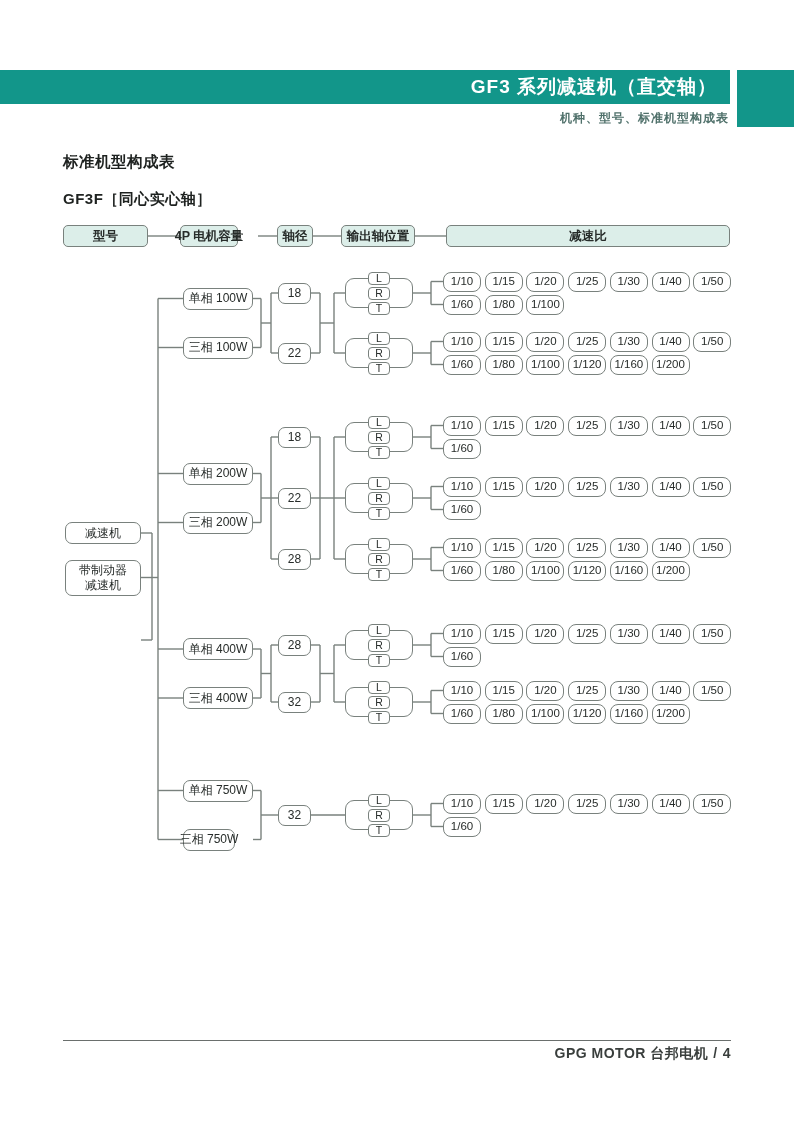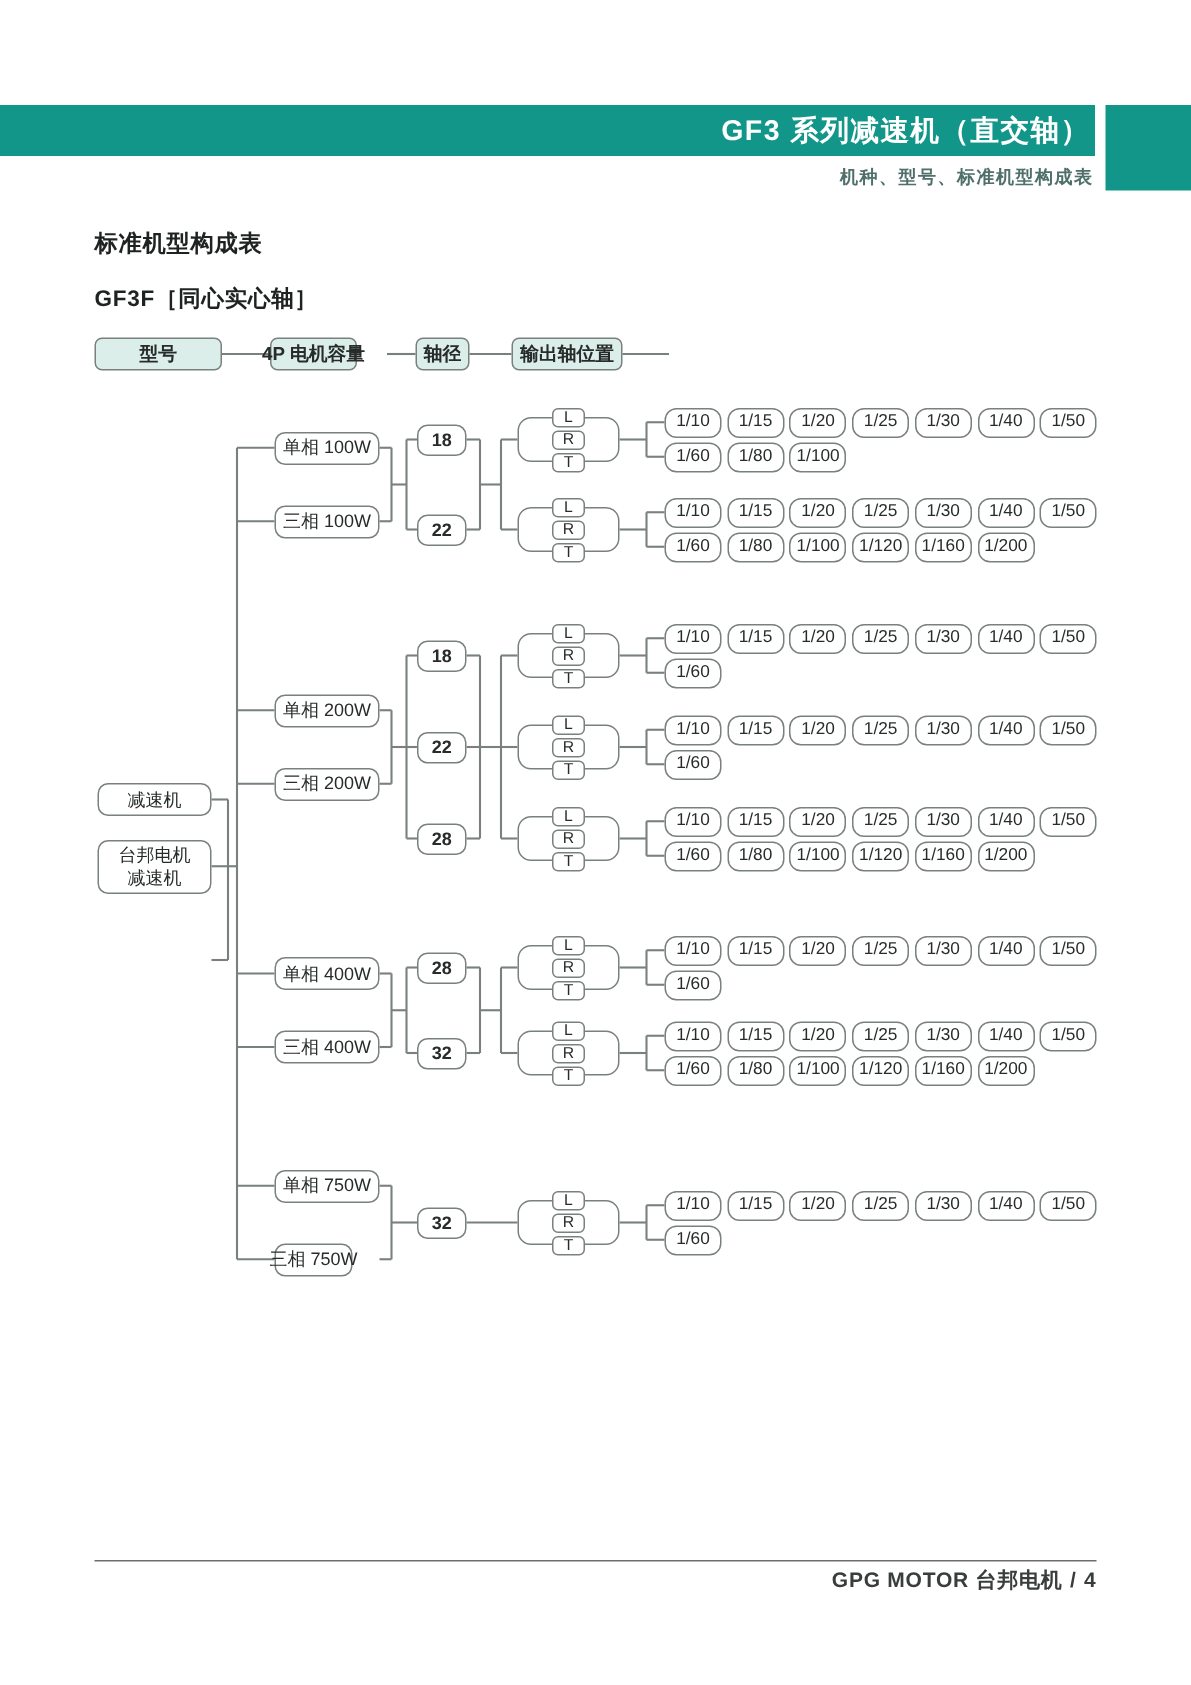--- a/index.html
+++ b/index.html
@@ -9,37 +9,37 @@
     --ink:#272c2a;
     --subtitle:#4f706a;
     --footer-ink:#393e3c;
   }
   html,body{margin:0;padding:0;background:#ffffff;}
   body{width:794px;height:1123px;overflow:hidden;
        font-family:"Liberation Sans","DejaVu Sans",sans-serif;color:var(--ink);}
   .page{position:relative;width:794px;height:1123px;background:#fff;}
 
   .header-bar{position:absolute;left:0;top:70px;width:730px;height:34px;background:var(--teal);
-              display:flex;align-items:center;justify-content:flex-end;padding-right:3px;box-sizing:border-box;}
+              display:flex;align-items:center;justify-content:flex-end;padding-right:13px;box-sizing:border-box;}
   .header-title{color:#ffffff;font-weight:bold;font-size:19px;letter-spacing:1px;}
   .header-square{position:absolute;left:737px;top:70px;width:57px;height:57px;background:var(--teal);}
   .header-subtitle{position:absolute;top:110px;right:65px;font-size:12px;font-weight:bold;color:var(--subtitle);letter-spacing:1px;}
 
   .section-title{position:absolute;left:63px;top:152px;margin:0;font-size:15.5px;font-weight:bold;color:#1e2220;letter-spacing:0.5px;}
   .sub-title{position:absolute;left:63px;top:190px;margin:0;font-size:15px;font-weight:bold;color:#1e2220;letter-spacing:0.5px;}
 
   .diagram{position:absolute;left:0;top:0;width:794px;height:1123px;}
   .diagram svg{position:absolute;left:0;top:0;}
 
   .nbox{position:absolute;box-sizing:border-box;border:1.5px solid var(--line);border-radius:6px;background:#fff;
         display:flex;flex-direction:column;align-items:center;justify-content:center;
         font-size:12px;line-height:1.2;color:var(--ink);white-space:nowrap;}
   .legend-box{background:var(--mint);border-radius:5px;font-size:12.5px;font-weight:bold;}
   .motor-box{border-radius:7px;}
-  .shaft-box{border-radius:7px;font-weight:bold;}
+  .shaft-box{border-radius:7px;}
   .ratio-box{border-radius:8px;font-size:11.5px;}
   .lrt-outer{border-radius:9px;background:transparent;}
   .lrt-small{border-radius:4px;font-size:10.5px;z-index:2;}
   .left-box{border-radius:7px;font-size:12px;}
 
   .footer-line{position:absolute;left:63px;top:1040px;width:668px;height:0;border-top:1px solid #6a6f6d;}
   .footer-text{position:absolute;right:63px;top:1045px;font-size:14px;font-weight:600;color:var(--footer-ink);letter-spacing:0.5px;}
   .footer-sep{margin:0 5px;}
 </style>
 </head>
@@ -155,25 +155,26 @@
         <line x1="311" y1="815" x2="345" y2="815" stroke="#79817d" stroke-width="1.4"></line>
         <line x1="413" y1="815" x2="431" y2="815" stroke="#79817d" stroke-width="1.4"></line>
         <line x1="431" y1="803.5" x2="431" y2="826.5" stroke="#79817d" stroke-width="1.4"></line>
         <line x1="431" y1="803.5" x2="443" y2="803.5" stroke="#79817d" stroke-width="1.4"></line>
         <line x1="431" y1="826.5" x2="443" y2="826.5" stroke="#79817d" stroke-width="1.4"></line>
       </svg>
   <div class="nbox legend-box" style="left: 63px; top: 225px; width: 85px; height: 22px;">型号</div>
       <div class="nbox legend-box" style="left: 180px; top: 225px; width: 58px; height: 22px;">4P 电机容量</div>
       <div class="nbox legend-box" style="left: 277px; top: 225px; width: 36px; height: 22px;">轴径</div>
       <div class="nbox legend-box" style="left: 341px; top: 225px; width: 74px; height: 22px;">输出轴位置</div>
+      <div class="nbox legend-box" style="left: 446px; top: 225px; width: 284px; height: 22px;">减速比</div>
       <div class="nbox left-box" style="left: 65px; top: 522px; width: 76px; height: 22px;">
         <div>减速机</div>
       </div>
       <div class="nbox left-box" style="left: 65px; top: 559.5px; width: 76px; height: 36px;">
-        <div>台邦电机</div>
+        <div>带制动器</div>
         <div>减速机</div>
       </div>
       <div class="nbox motor-box" style="left: 183px; top: 287.5px; width: 70px; height: 22px;">单相 100W</div>
       <div class="nbox motor-box" style="left: 183px; top: 336.5px; width: 70px; height: 22px;">三相 100W</div>
       <div class="nbox shaft-box" style="left: 278px; top: 282.5px; width: 33px; height: 21px;">18</div>
       <div class="nbox lrt-outer" style="left: 345px; top: 278px; width: 68px; height: 30px;"></div>
       <div class="nbox lrt-small" style="left: 368px; top: 271.5px; width: 22px; height: 13px;">L</div>
       <div class="nbox lrt-small" style="left: 368px; top: 286.5px; width: 22px; height: 13px;">R</div>
       <div class="nbox lrt-small" style="left: 368px; top: 301.5px; width: 22px; height: 13px;">T</div>
       <div class="nbox ratio-box" style="left: 443px; top: 271.5px; width: 38px; height: 20px;">1/10</div>

